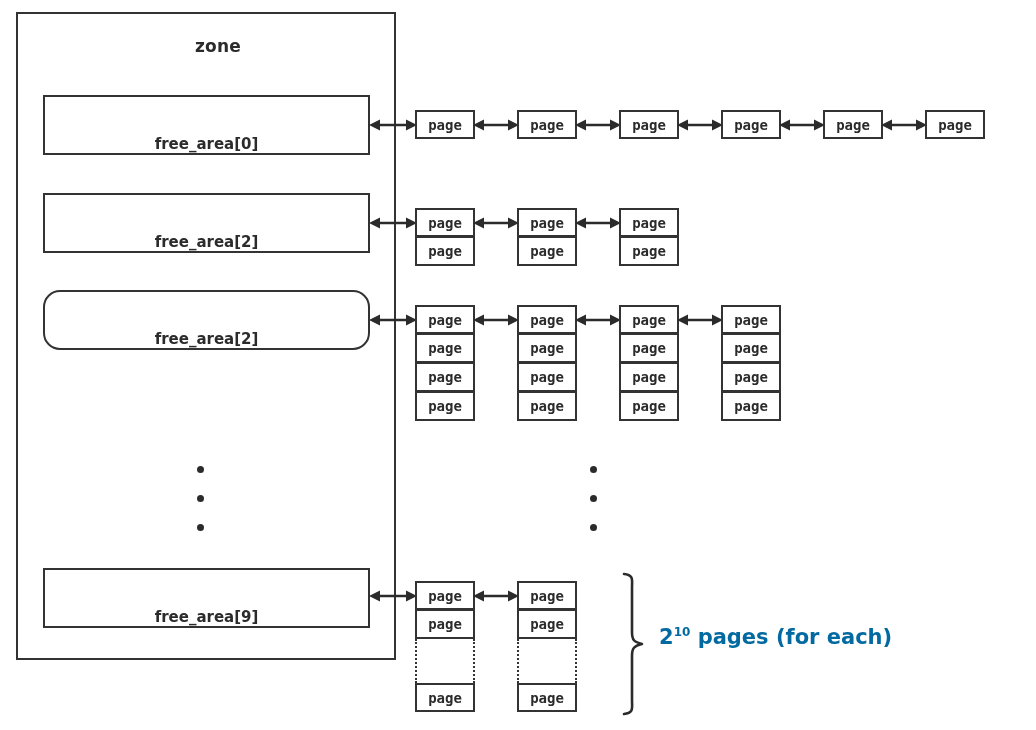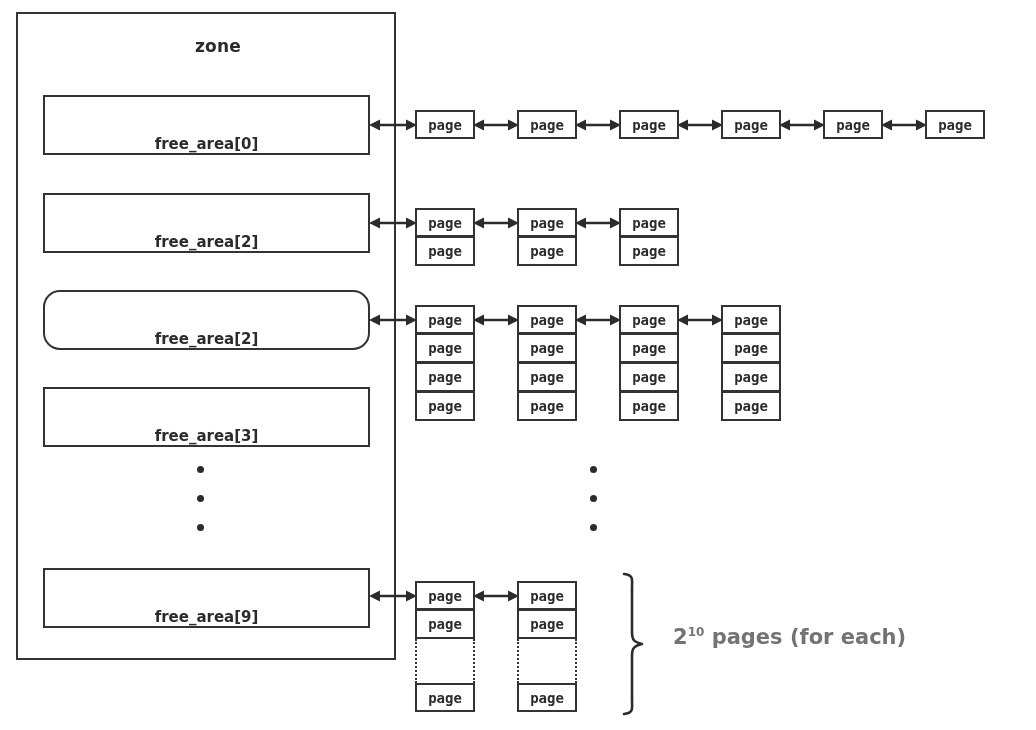--- a/index.html
+++ b/index.html
@@ -52,44 +52,41 @@
   .vdots i{
     display:block;width:7px;height:7px;border-radius:50%;
     background:#2b2b2b;margin-bottom:22px;
   }
   .vdots i:last-child{margin-bottom:0;}
 
   
   .brace{position:absolute;left:620px;top:572px;width:30px;height:144px;}
   .brace svg{display:block;overflow:visible;}
   .annot{
-    position:absolute;left:673px;top:625px;
-    font-size:21px;font-weight:bold;color:#737373;white-space:nowrap;
+    position:absolute;left:659px;top:625px;
+    font-size:21px;font-weight:bold;color:#0369a1;white-space:nowrap;
   }
   .annot sup{font-size:12px;font-weight:bold;vertical-align:super;}
 </style>
 </head>
 <body>
 
 <div id="stage">
 
   <div class="zone-box"></div>
   <div class="zone-title">zone</div>
 
   <div class="fa-box" style="top:95px;">
       <span>free_area[0]</span>
     </div>
   <div class="fa-box" style="top:193px;">
       <span>free_area[2]</span>
     </div>
   <div class="fa-box" style="top:290px;border-radius:17px;">
       <span>free_area[2]</span>
-    </div>
-  <div class="fa-box" style="top:387px;">
-      <span>free_area[3]</span>
     </div>
   <div class="fa-box" style="top:568px;">
       <span>free_area[9]</span>
     </div>
 
   <div class="arrow" style="left:369px;top:118px;width:48px;">
     <svg width="48" height="14" viewBox="0 0 48 14">
         <path d="M9 7 H39" stroke="#2b2b2b" stroke-width="2.5" fill="none"></path>
         <path d="M0 7 L11 1.5 L11 12.5 Z" fill="#2b2b2b"></path>
         <path d="M48 7 L37 1.5 L37 12.5 Z" fill="#2b2b2b"></path>

